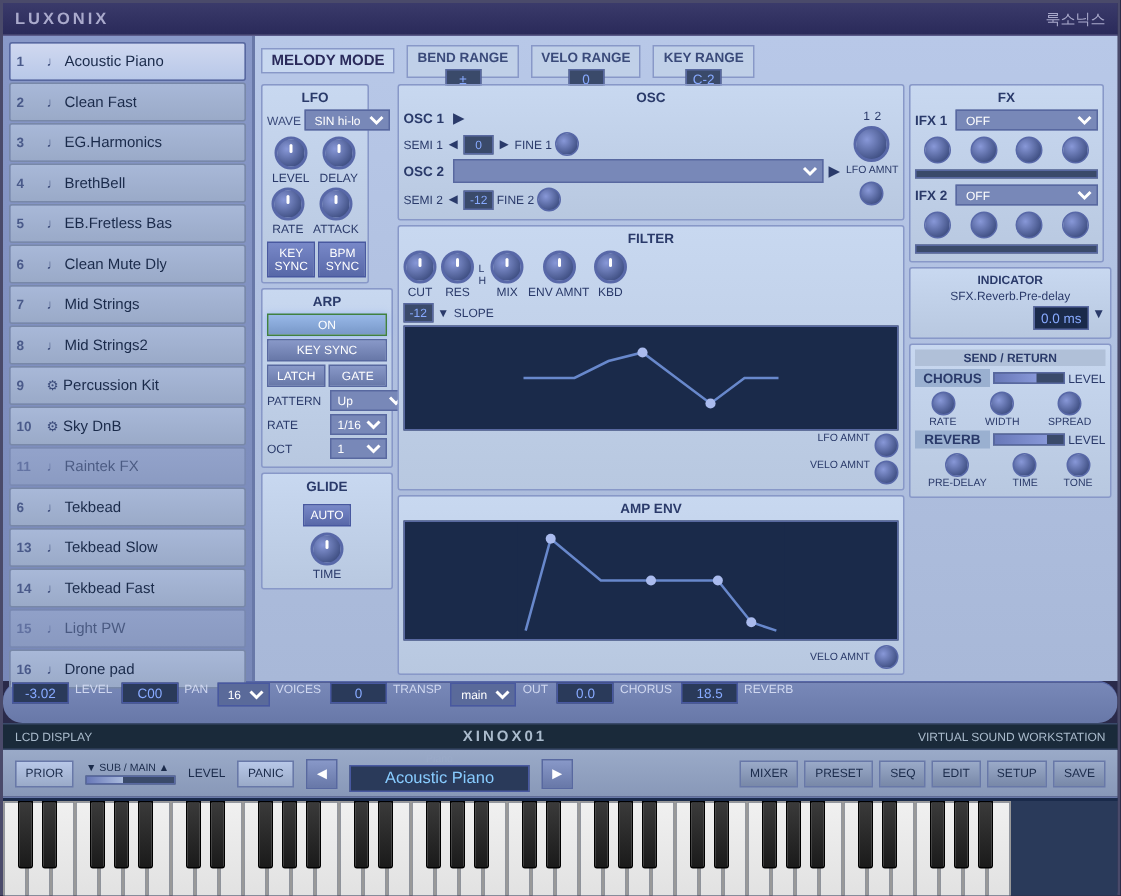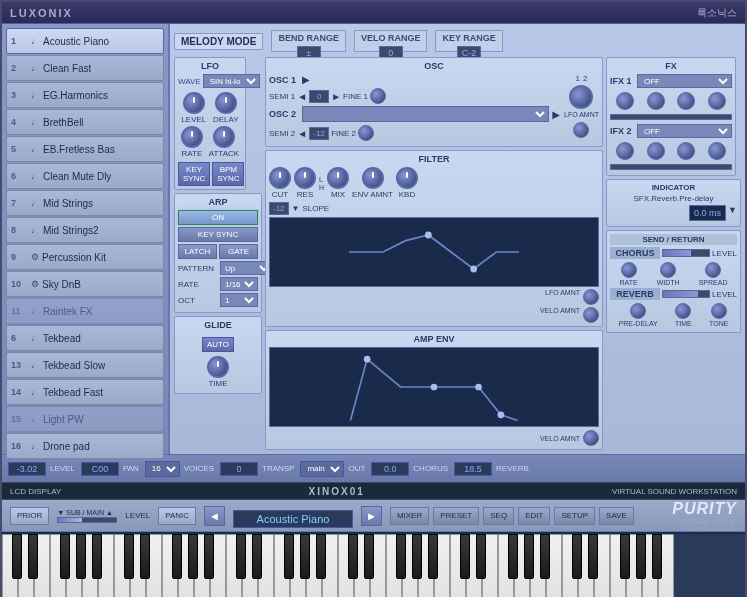--- a/index.html
+++ b/index.html
@@ -489,24 +489,25 @@
       font-size: 8px;
       height: 14px;
       flex: 1;
     }
 
     
     .bottom-bar {
       height: 28px;
       background: linear-gradient(180deg, #7888b8 0%, #6878a8 100%);
       display: flex;
-      align-items: center;
+      align-items: flex-start;
       padding: 0 6px;
       gap: 4px;
       border-top: 1px solid #5868a8;
+      border-radius: 13px;
     }
     .bottom-val {
       background: #2a3a5a;
       color: #88aaff;
       font-size: 9px;
       padding: 1px 4px;
       border: 1px solid #4858a0;
       min-width: 38px;
       text-align: center;
     }
@@ -1156,24 +1157,20 @@
       <div class="piano-name-display">Acoustic Piano</div>
     </div>
     <button class="piano-nav-btn">►</button>
     <div class="piano-right-controls">
       <button class="piano-right-btn">MIXER</button>
       <button class="piano-right-btn">PRESET</button>
       <button class="piano-right-btn">SEQ</button>
       <button class="piano-right-btn">EDIT</button>
       <button class="piano-right-btn">SETUP</button>
       <button class="piano-right-btn">SAVE</button>
-      <div style="display:flex;flex-direction:column;align-items:flex-end;margin-left:8px;">
-        <span class="purity-logo">PURITY</span>
-        <span class="purity-sub">VIRTUAL SOUND WORKSTATION</span>
-      </div>
     </div>
   </div>
 
   <div class="keys-container" id="keyboard-container">
   <div class="keys-wrapper" style="position: relative; width: 672px; height: 72px;">
         <div class="white-key" style="position: absolute; left: 0px;"></div>
         <div class="white-key" style="position: absolute; left: 16px;"></div>
         <div class="white-key" style="position: absolute; left: 32px;"></div>
         <div class="white-key" style="position: absolute; left: 48px;"></div>
         <div class="white-key" style="position: absolute; left: 64px;"></div>

